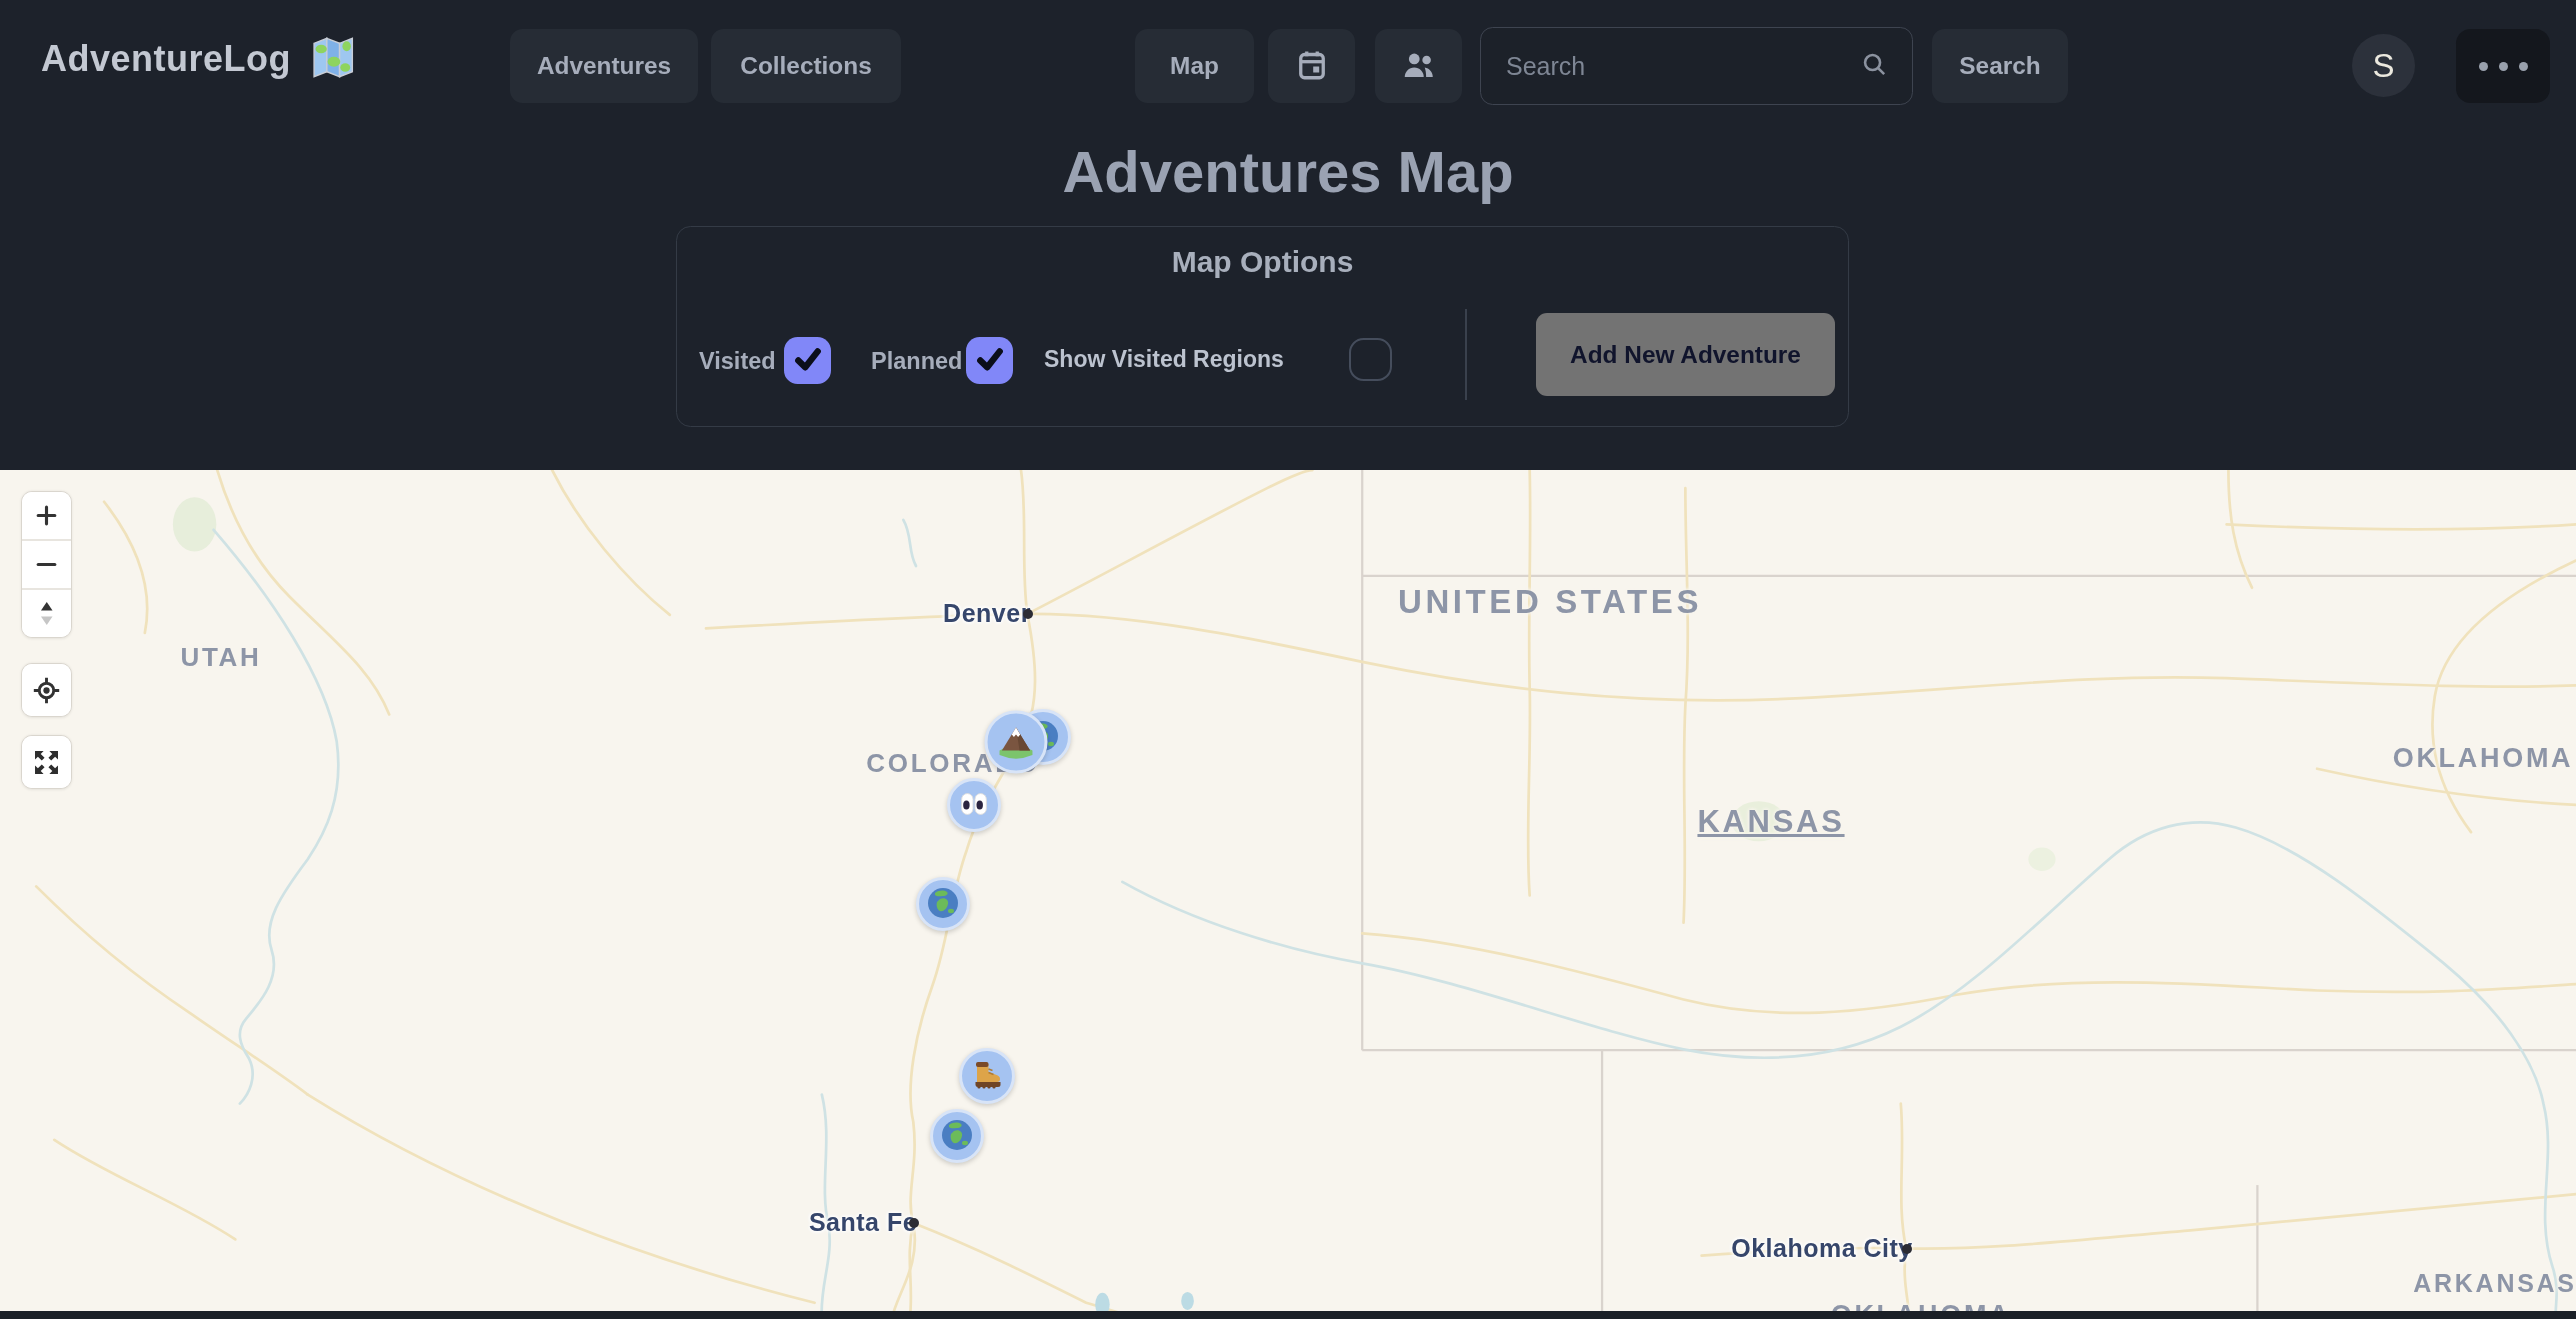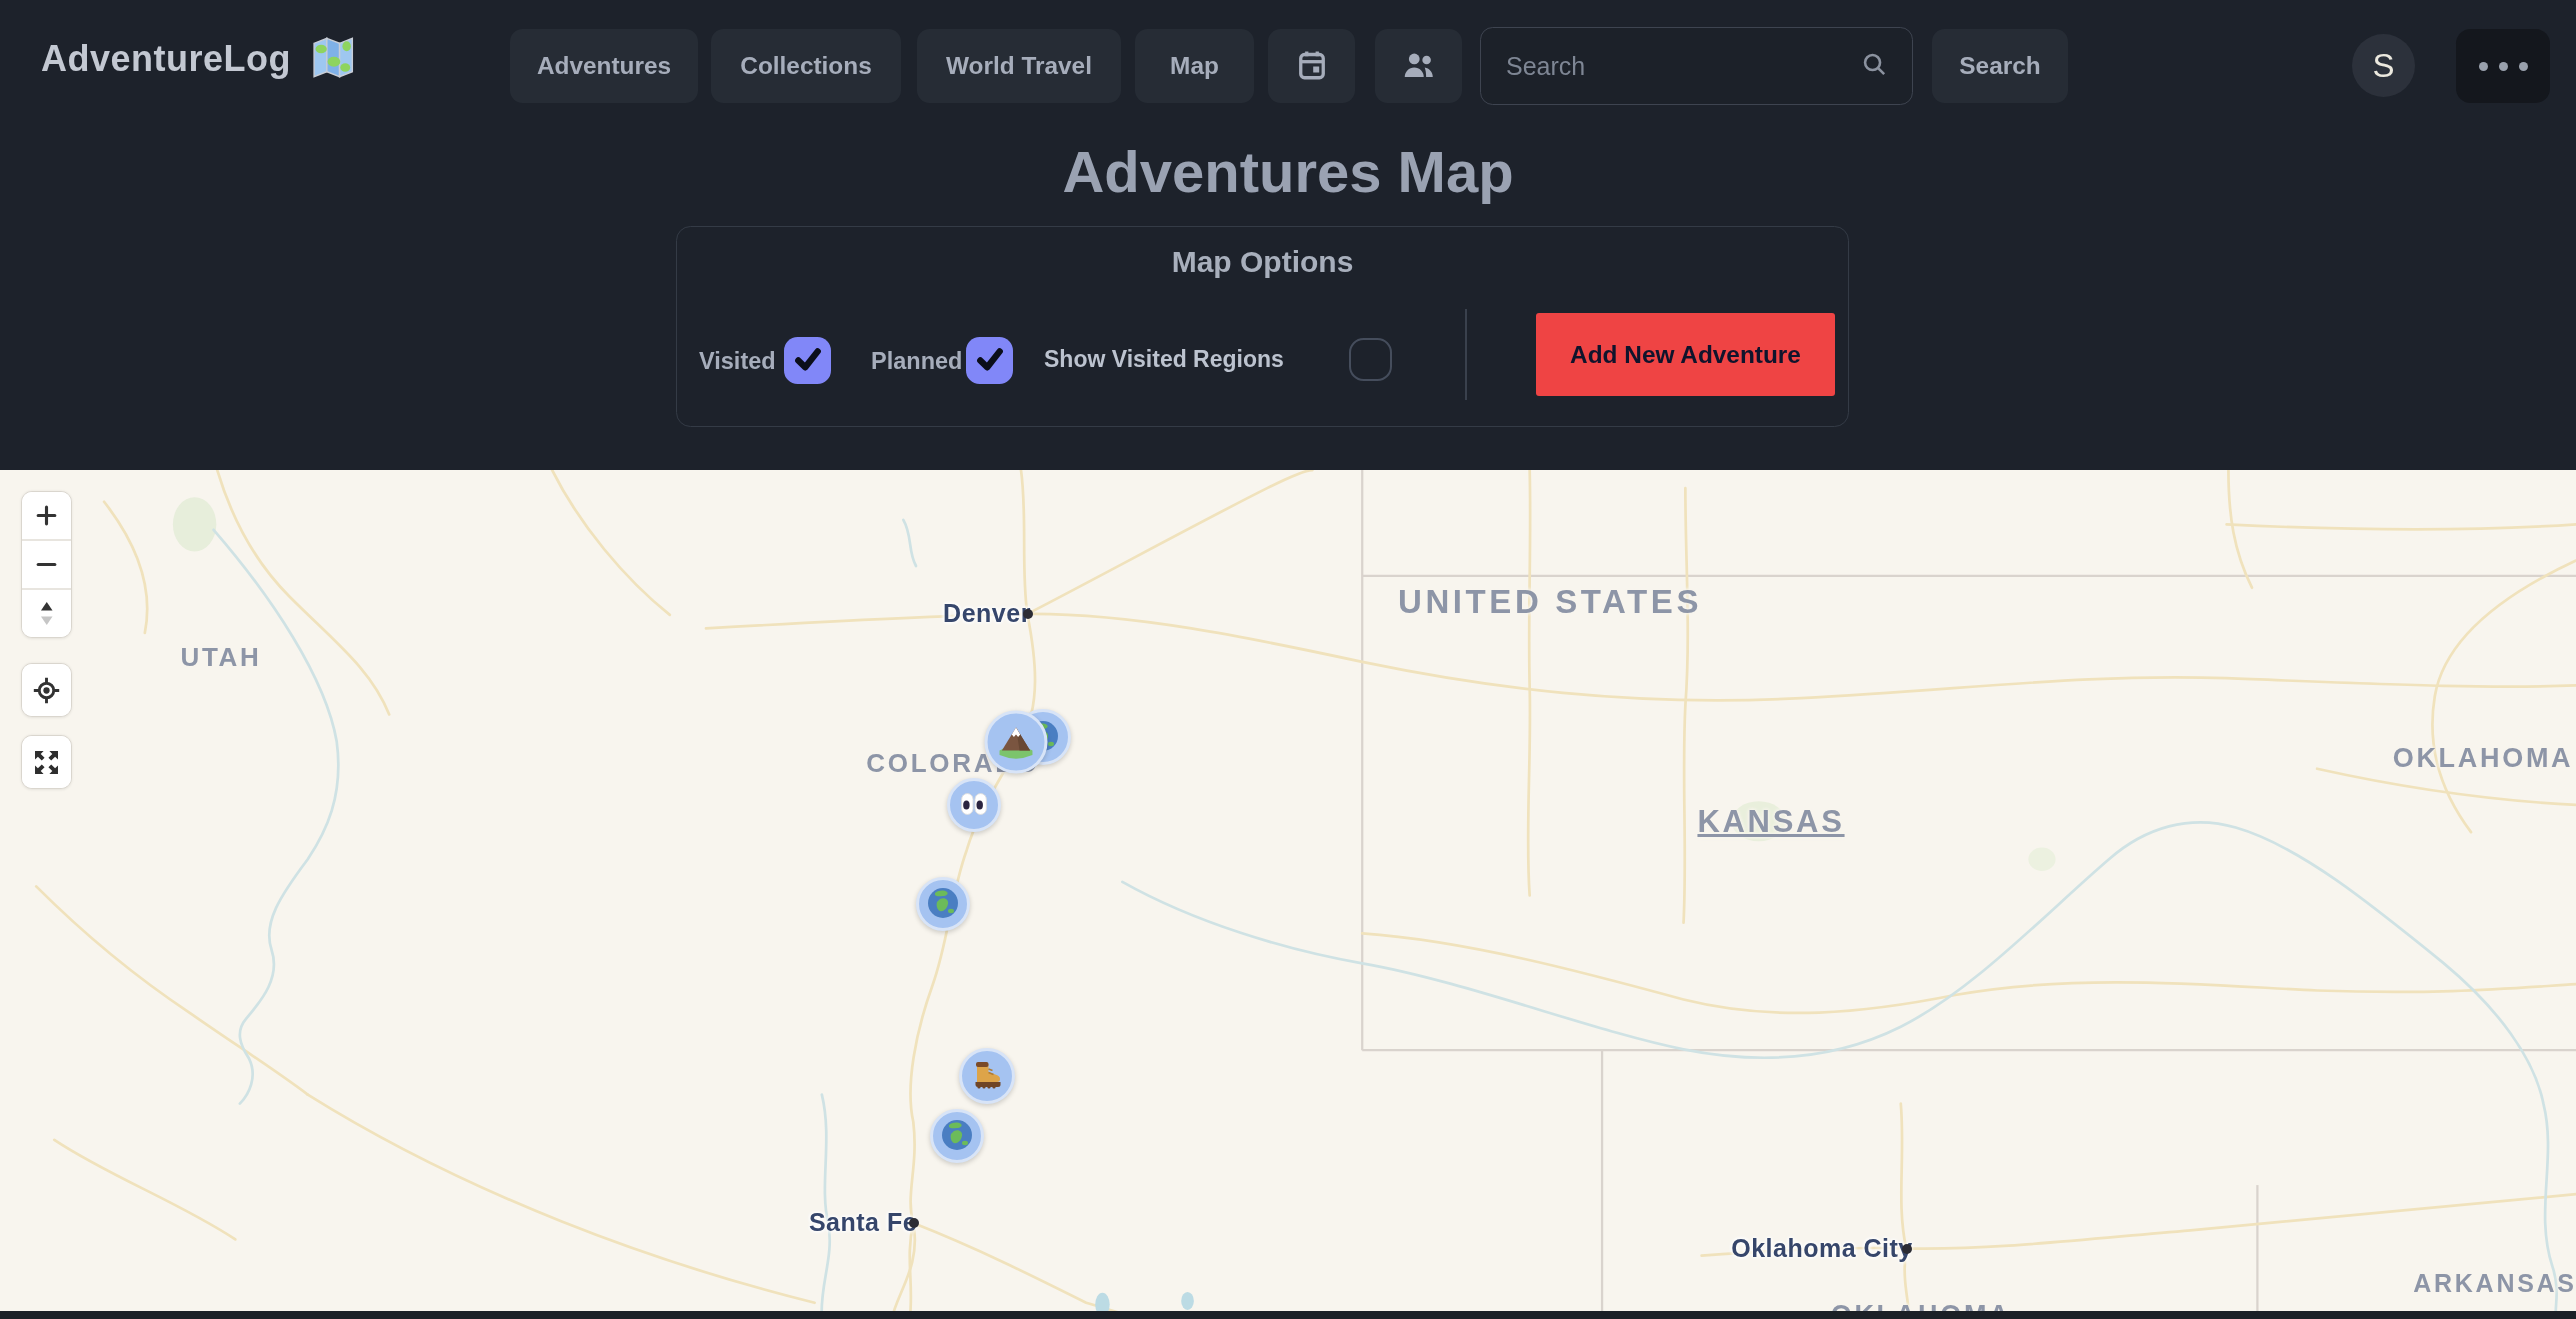--- a/index.html
+++ b/index.html
@@ -35,22 +35,22 @@
                   border:1.8px solid #343b46; border-radius:14.5px; }
   .options-title { position:absolute; left:0; top:18px; width:100%; text-align:center;
                    font-size:30px; font-weight:700; color:#a8afbc; }
   .opt-label { position:absolute; color:#a6adbb; font-size:23.5px; font-weight:600; top:121px; }
   .opt-label-lg { position:absolute; color:#bcc3cf; font-size:23px; font-weight:700; top:119px; }
   .checkbox { position:absolute; top:110px; width:47px; height:47px; border-radius:13.6px;
               background:#8187f8; display:flex; align-items:center; justify-content:center; cursor:pointer; }
   .checkbox-off { position:absolute; top:111px; width:43px; height:43px; border-radius:14.5px;
                   border:2.7px solid #454d5c; cursor:pointer; }
   .v-divider { position:absolute; left:788px; top:82px; width:1.8px; height:91px; background:#3a414d; }
-  .add-btn { position:absolute; left:859px; top:86px; width:299px; height:83px; border-radius:3px;
-             background:#ef4444; color:#10142c; font-size:24.4px; font-weight:700;
+  .add-btn { position:absolute; left:859px; top:86px; width:299px; height:83px; border-radius:11px;
+             background:#737373; color:#10142c; font-size:24.4px; font-weight:700;
              display:flex; align-items:center; justify-content:center; cursor:pointer; }
 
   
   .map { position:absolute; left:0; top:470px; width:2576px; height:850px; background:#f8f5ee; overflow:hidden; }
   .terrain { position:absolute; left:0; top:0; }
   .map-label { position:absolute; transform:translate(-50%,-50%); color:#8d95a7; font-weight:700;
                letter-spacing:2.7px; white-space:nowrap;
                text-shadow:0 0 3.6px #f8f5ee,0 0 3.6px #f8f5ee,0 0 5.4px #f8f5ee; }
   .city-label { position:absolute; transform:translate(-50%,-50%); color:#36466b; font-weight:700;
                 font-size:25px; white-space:nowrap; letter-spacing:0.5px;
@@ -86,23 +86,20 @@
       </svg>
     </span>
   </div>
 
   <div class="navbtn" style="left:711px; width:190px;">
     <span>Collections</span>
   </div>
   <div class="navbtn" style="left:510px; width:188px;">
     <span>Adventures</span>
   </div>
-  <div class="navbtn" style="left:917px; width:204px;">
-    <span>World Travel</span>
-  </div>
   <div class="navbtn" style="left:1135px; width:119px;">
     <span>Map</span>
   </div>
 
   <div class="iconbtn" style="left:1268px;">
     <span>
       <svg width="36" height="36" viewBox="0 0 24 24" fill="none" stroke="#a6adbb" stroke-width="2.2">
         <rect x="4.5" y="5" width="15" height="15.5" rx="2.5"></rect>
         <path d="M4.5 9.8 H19.5"></path>
         <path d="M8.5 3 v3.2 M15.5 3 v3.2"></path>

